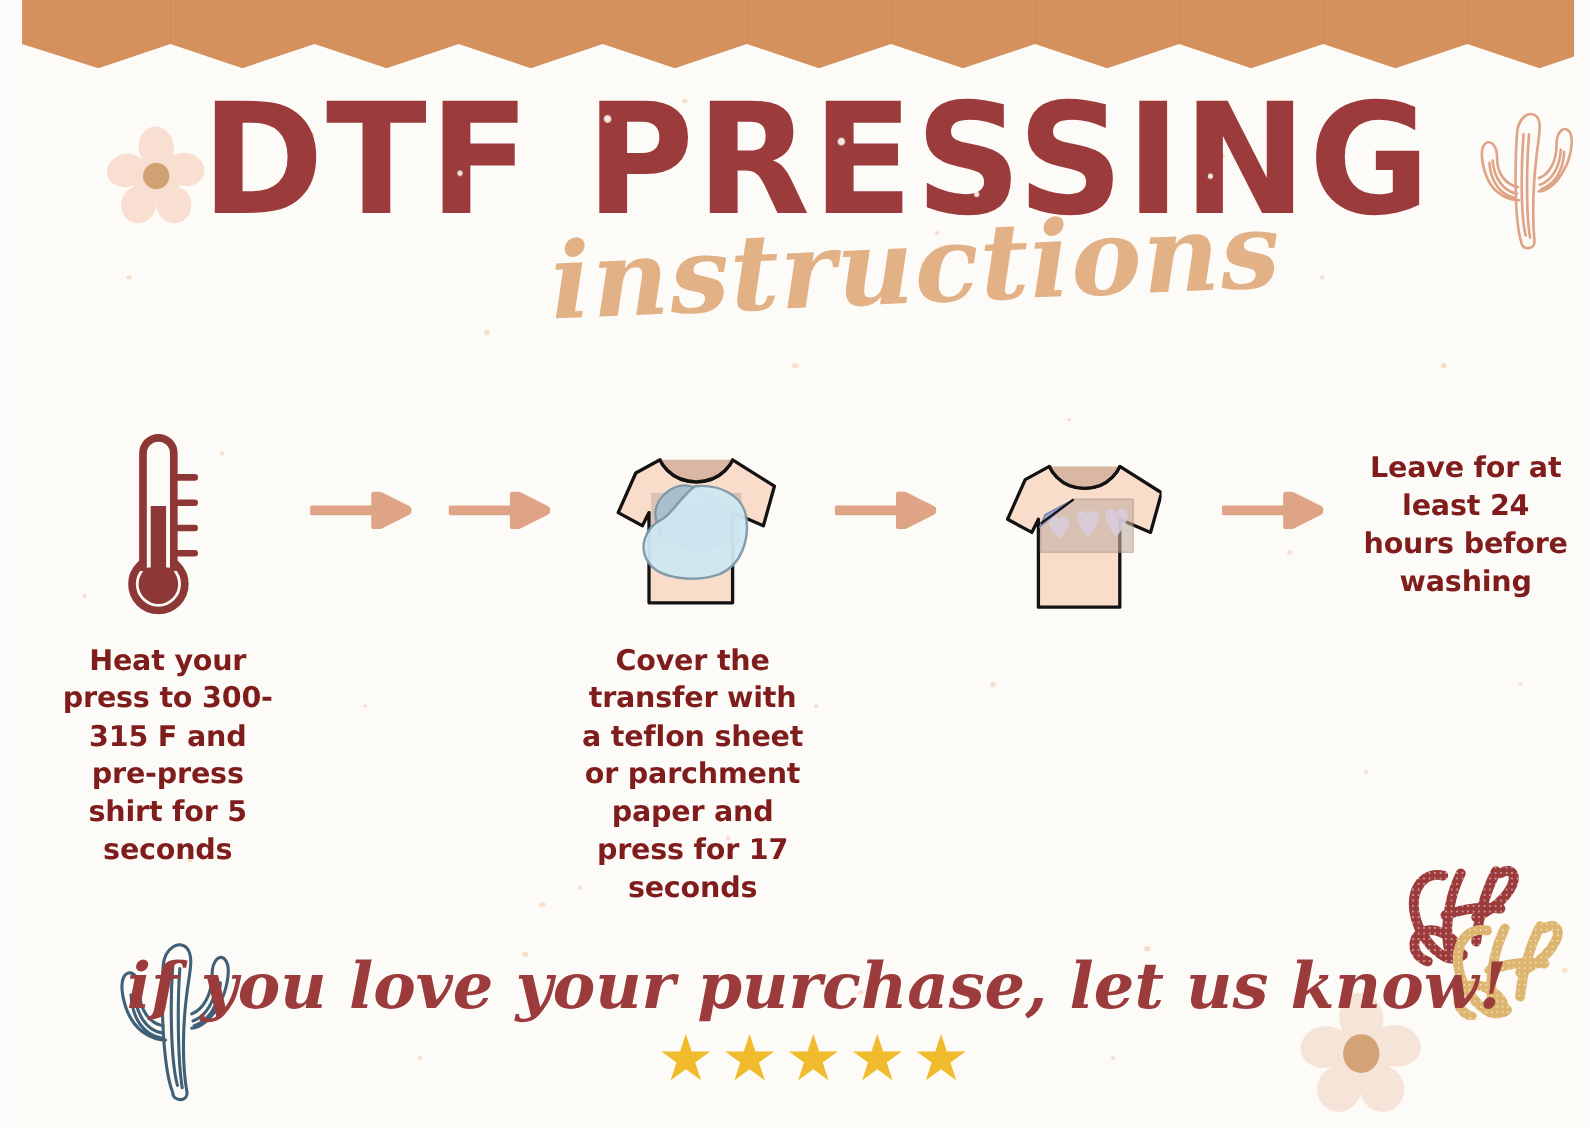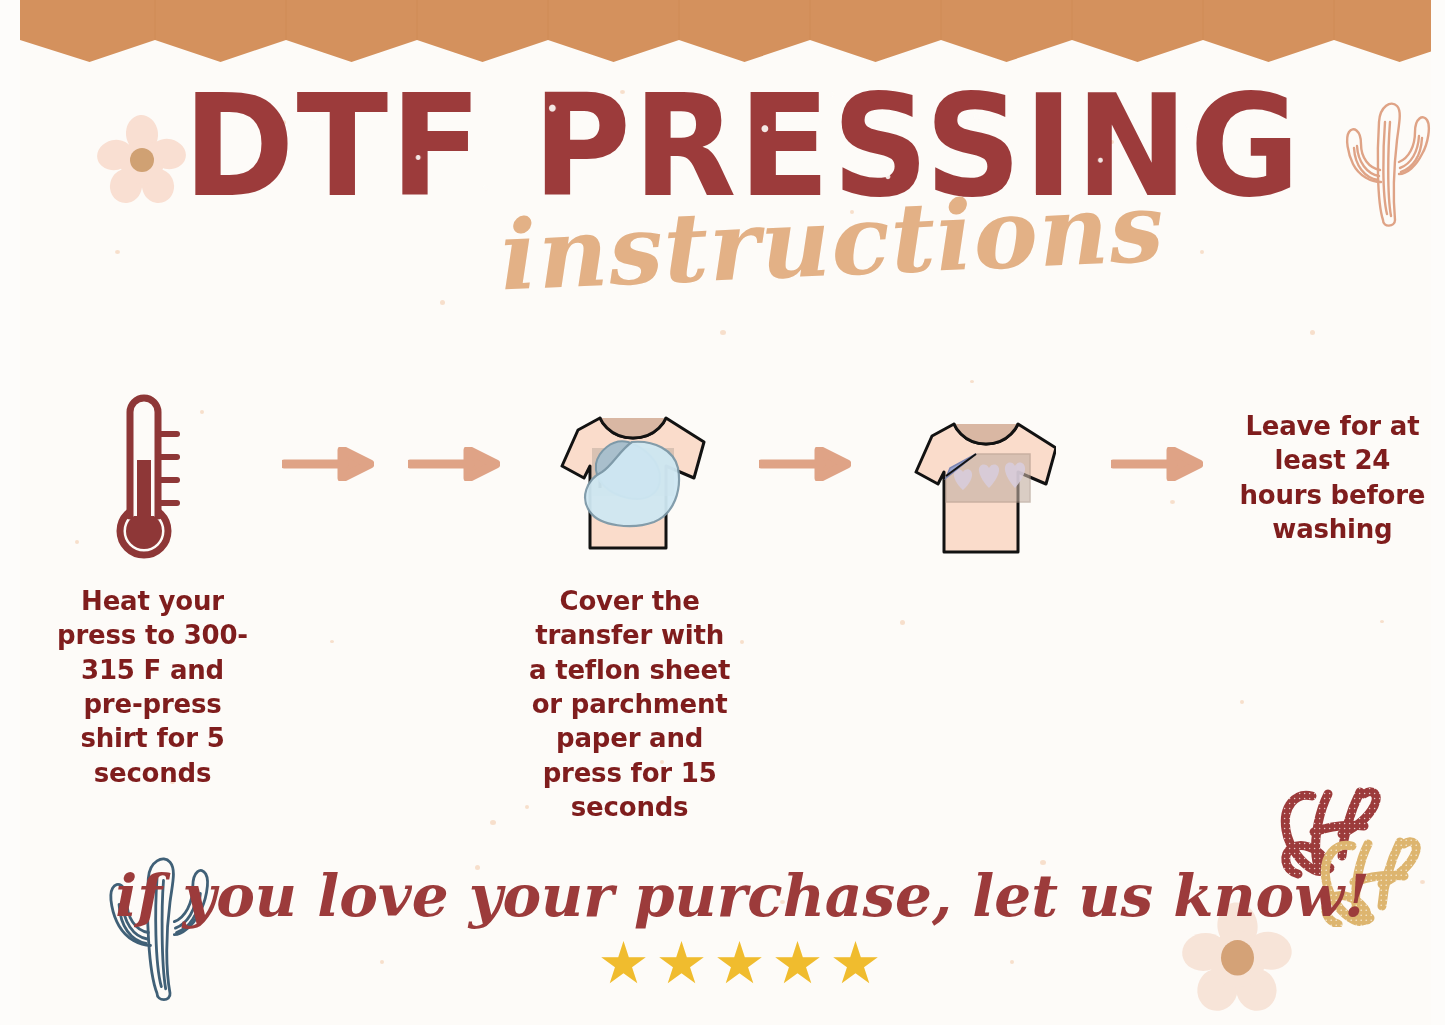--- a/index.html
+++ b/index.html
@@ -357,21 +357,21 @@
           </g>
           <line x1="50" y1="56" x2="50" y2="86" stroke="#121212" stroke-width="3"></line>
 
           <path d="M78,40 C96,46 110,60 110,76 C110,92 96,100 78,96 C58,92 44,78 46,62
                    C48,50 62,36 78,40 Z" fill="#A9BFCC" stroke="#7D99A8" stroke-width="2"></path>
 
           <path d="M82,40 C104,38 124,48 128,66 C132,88 124,112 104,120
                    C82,128 50,124 40,110 C30,96 36,78 52,70 C62,64 70,48 82,40 Z" fill="#CFE8F3" stroke="#7D99A8" stroke-width="2.2" opacity="0.95"></path>
         </svg>
       </div>
-      <div class="step-text">Cover the transfer with a teflon sheet or parchment paper and press for 15 seconds</div>
+      <div class="step-text">Cover the transfer with a teflon sheet or parchment paper and press for 17 seconds</div>
     </div>
 
     <div class="arrow">
       <svg width="92" height="34" viewBox="0 0 92 34">
         <path d="M2,17 H62 M60,3 L88,17 L60,31 Z" fill="#DFA386" stroke="#DFA386" stroke-width="9" stroke-linecap="round" stroke-linejoin="round"></path>
       </svg>
     </div>
 
     <div class="step">
       <div class="step-icon">

